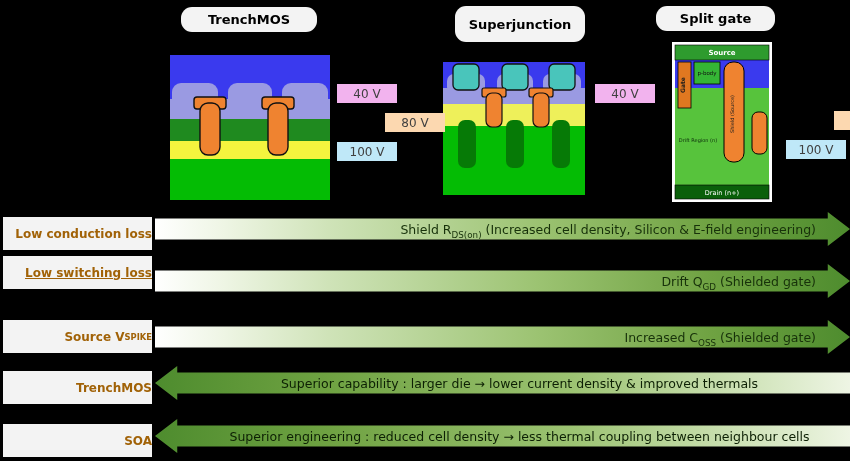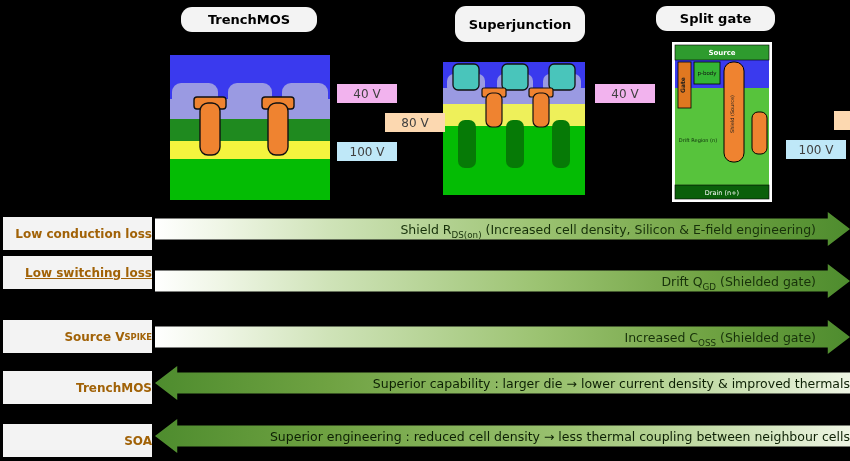--- a/index.html
+++ b/index.html
@@ -29,21 +29,21 @@
     position:absolute;left:155px;width:695px;height:34px;font-size:12.5px;
     display:flex;align-items:center;box-sizing:border-box;white-space:nowrap;
   }
   .arrow.right{
     clip-path:polygon(0 19%,96.8% 19%,96.8% 0,100% 50%,96.8% 100%,96.8% 81%,0 81%);
     justify-content:flex-end;padding-right:34px;color:#17310a;
     background:linear-gradient(90deg,#ffffff 0%,#eef5e4 10%,#cfe3b8 25%,#9cc372 55%,#6fa242 80%,#4e8c2e 100%);
   }
   .arrow.left{
     clip-path:polygon(100% 19%,3.2% 19%,3.2% 0,0 50%,3.2% 100%,3.2% 81%,100% 81%);
-    justify-content:flex-end;padding-left:34px;color:#0d2004;
+    justify-content:center;padding-left:34px;color:#0d2004;
     background:linear-gradient(90deg,#4e8c2e 0%,#6fa242 25%,#9cc372 60%,#cfe3b8 85%,#eef5e4 100%);
   }
   sub{font-size:0.7em;line-height:0;}
   svg{position:absolute;display:block;}
   svg text{font-family:"DejaVu Sans","Liberation Sans",sans-serif;}
 </style>
 </head>
 <body>
 
 <div class="hdr" style="left:181px;top:7px;width:136px;height:25px;">TrenchMOS</div>

